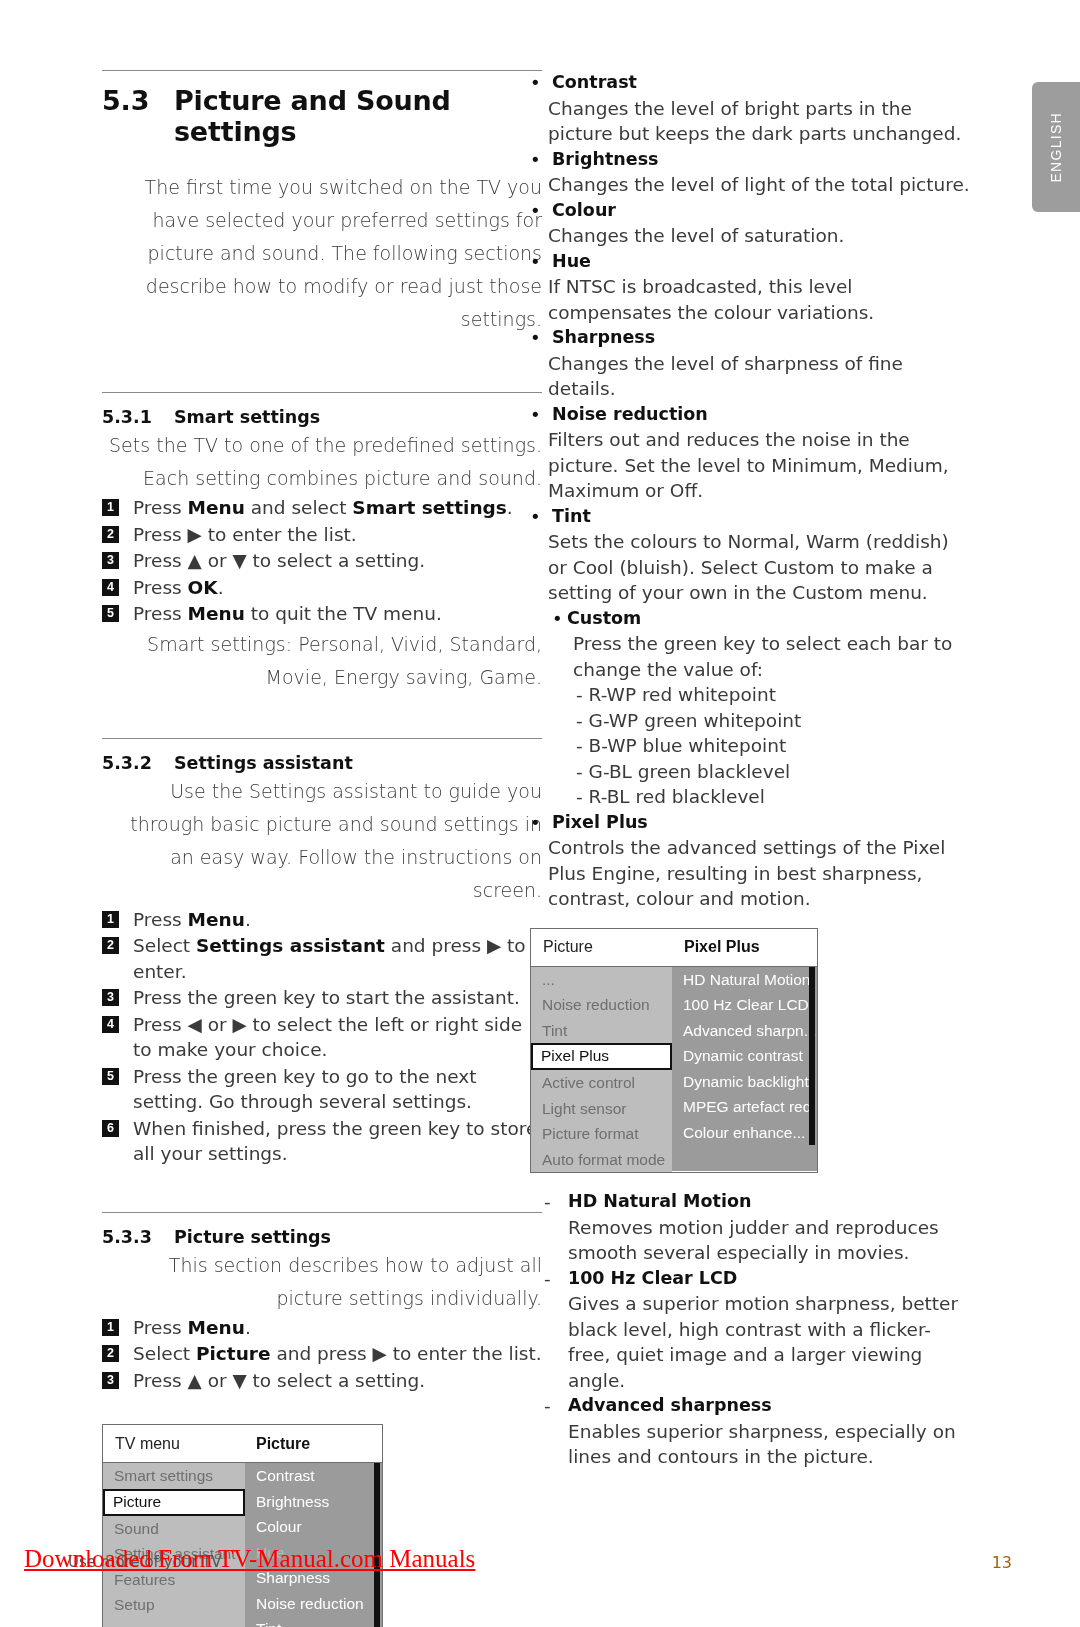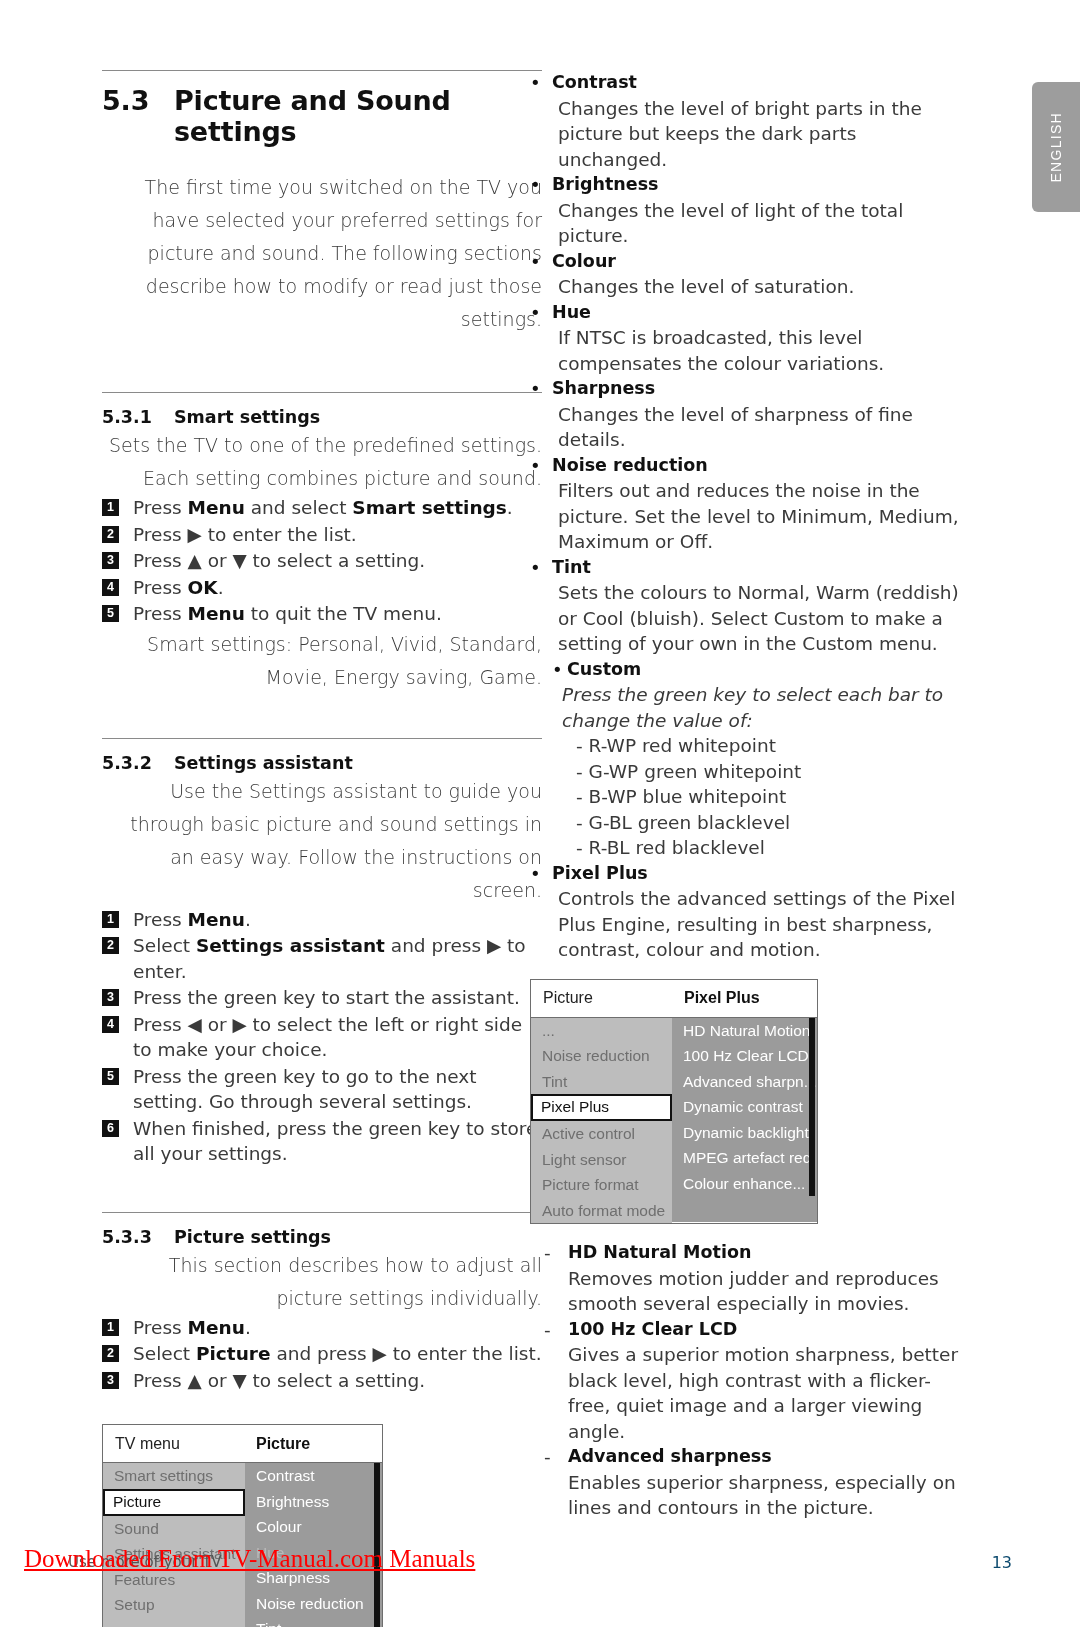--- a/index.html
+++ b/index.html
@@ -121,28 +121,28 @@
     line-height: 25.5px;
   }
   .bl-head .dot {
     flex: none;
     width: 22px;
     color: #111;
     font-size: 18px;
   }
   .bl-head .ttl { font-weight: bold; color: #111; font-size: 17.5px; }
   .bl-body {
-    margin-left: 28px;
+    margin-left: 18px;
     font-size: 18.5px;
     line-height: 25.5px;
     color: #3a3a3a;
   }
   .sub-bul { margin-left: 22px; }
   .sub-bul .bl-head .dot { width: 15px; }
-  .sub-bul .bl-body { margin-left: 10px; font-style: italic; }
+  .sub-bul .bl-body { margin-left: 21px; }
   .dash-line {
     margin-left: 24px;
     font-size: 18.5px;
     line-height: 25.5px;
     color: #3a3a3a;
   }
 
   
   ul.dashlist { list-style: none; margin-left: 14px; }
   .dl-head { display: flex; font-size: 18.5px; line-height: 25.5px; }
@@ -254,21 +254,21 @@
     color: #ff0000;
     font-family: "Liberation Serif", serif;
     text-decoration: underline;
     white-space: nowrap;
   }
   .foot-page {
     position: absolute;
     right: 68px;
     top: 16px;
     font-size: 16px;
-    color: #0c4a6e;
+    color: #a16207;
     font-family: "DejaVu Sans", sans-serif;
   }
 </style>
 </head>
 <body>
 
 <div class="page">
 
   <div class="lang-tab">
     <span>ENGLISH</span>

